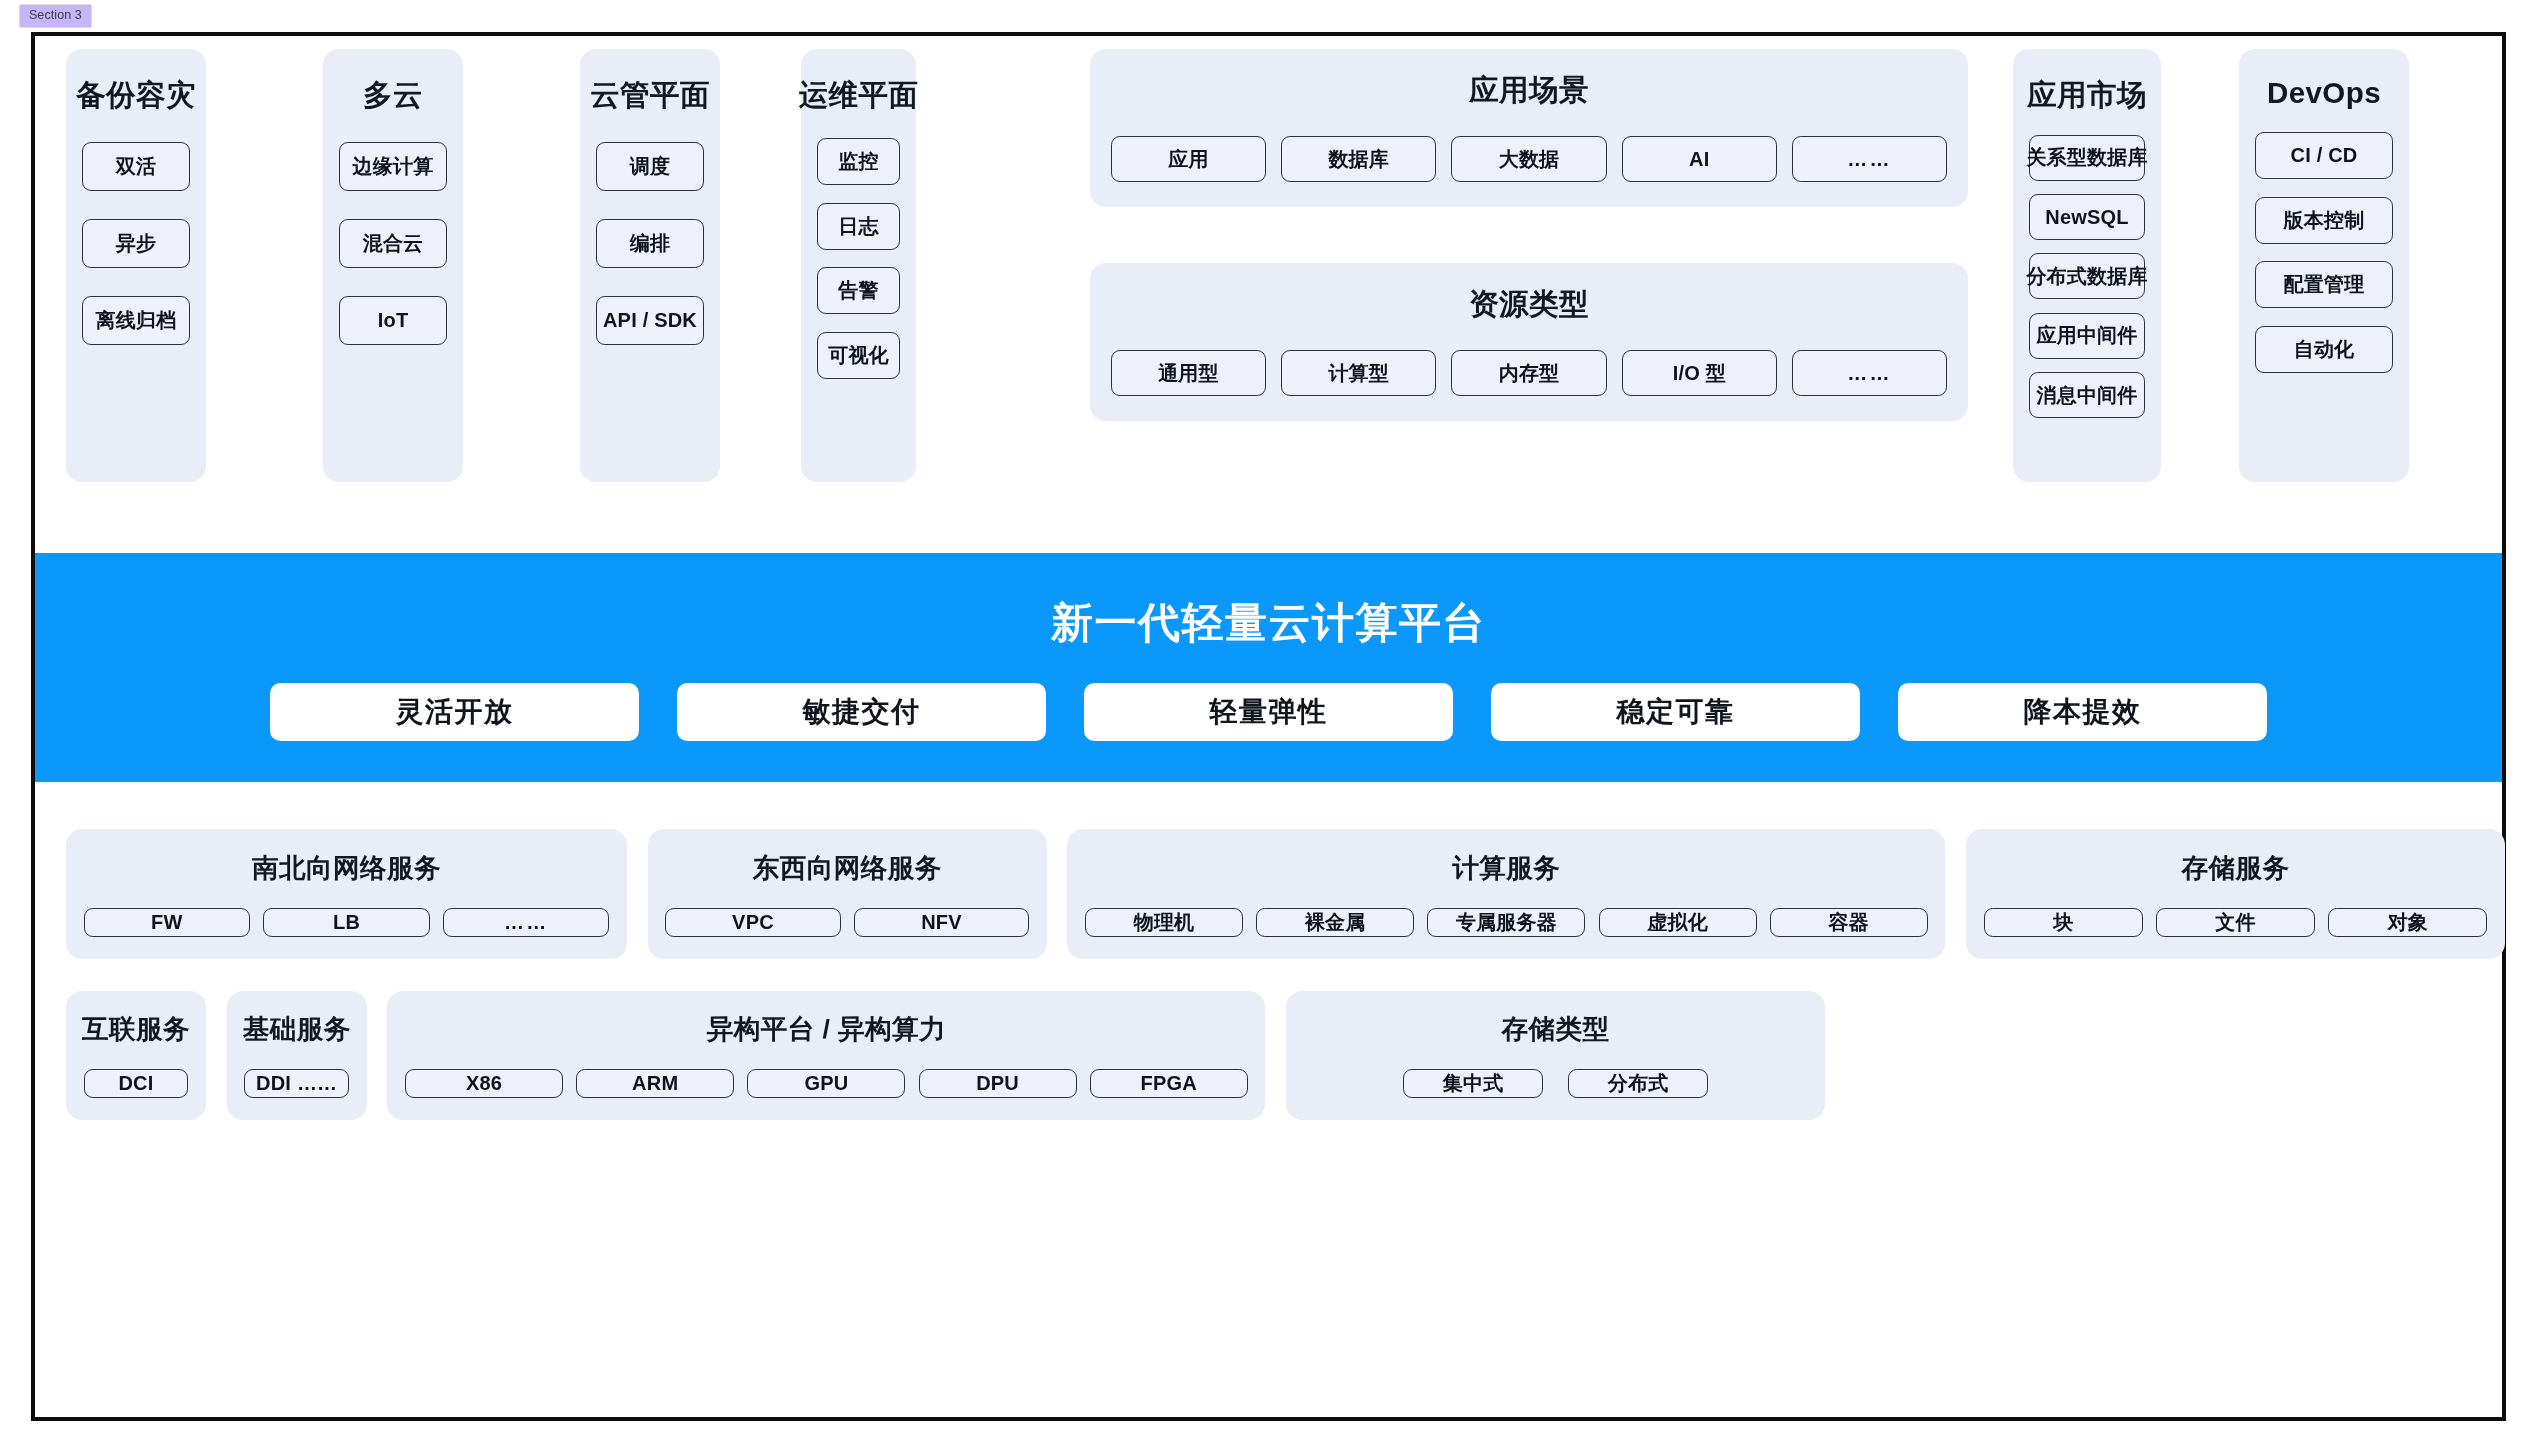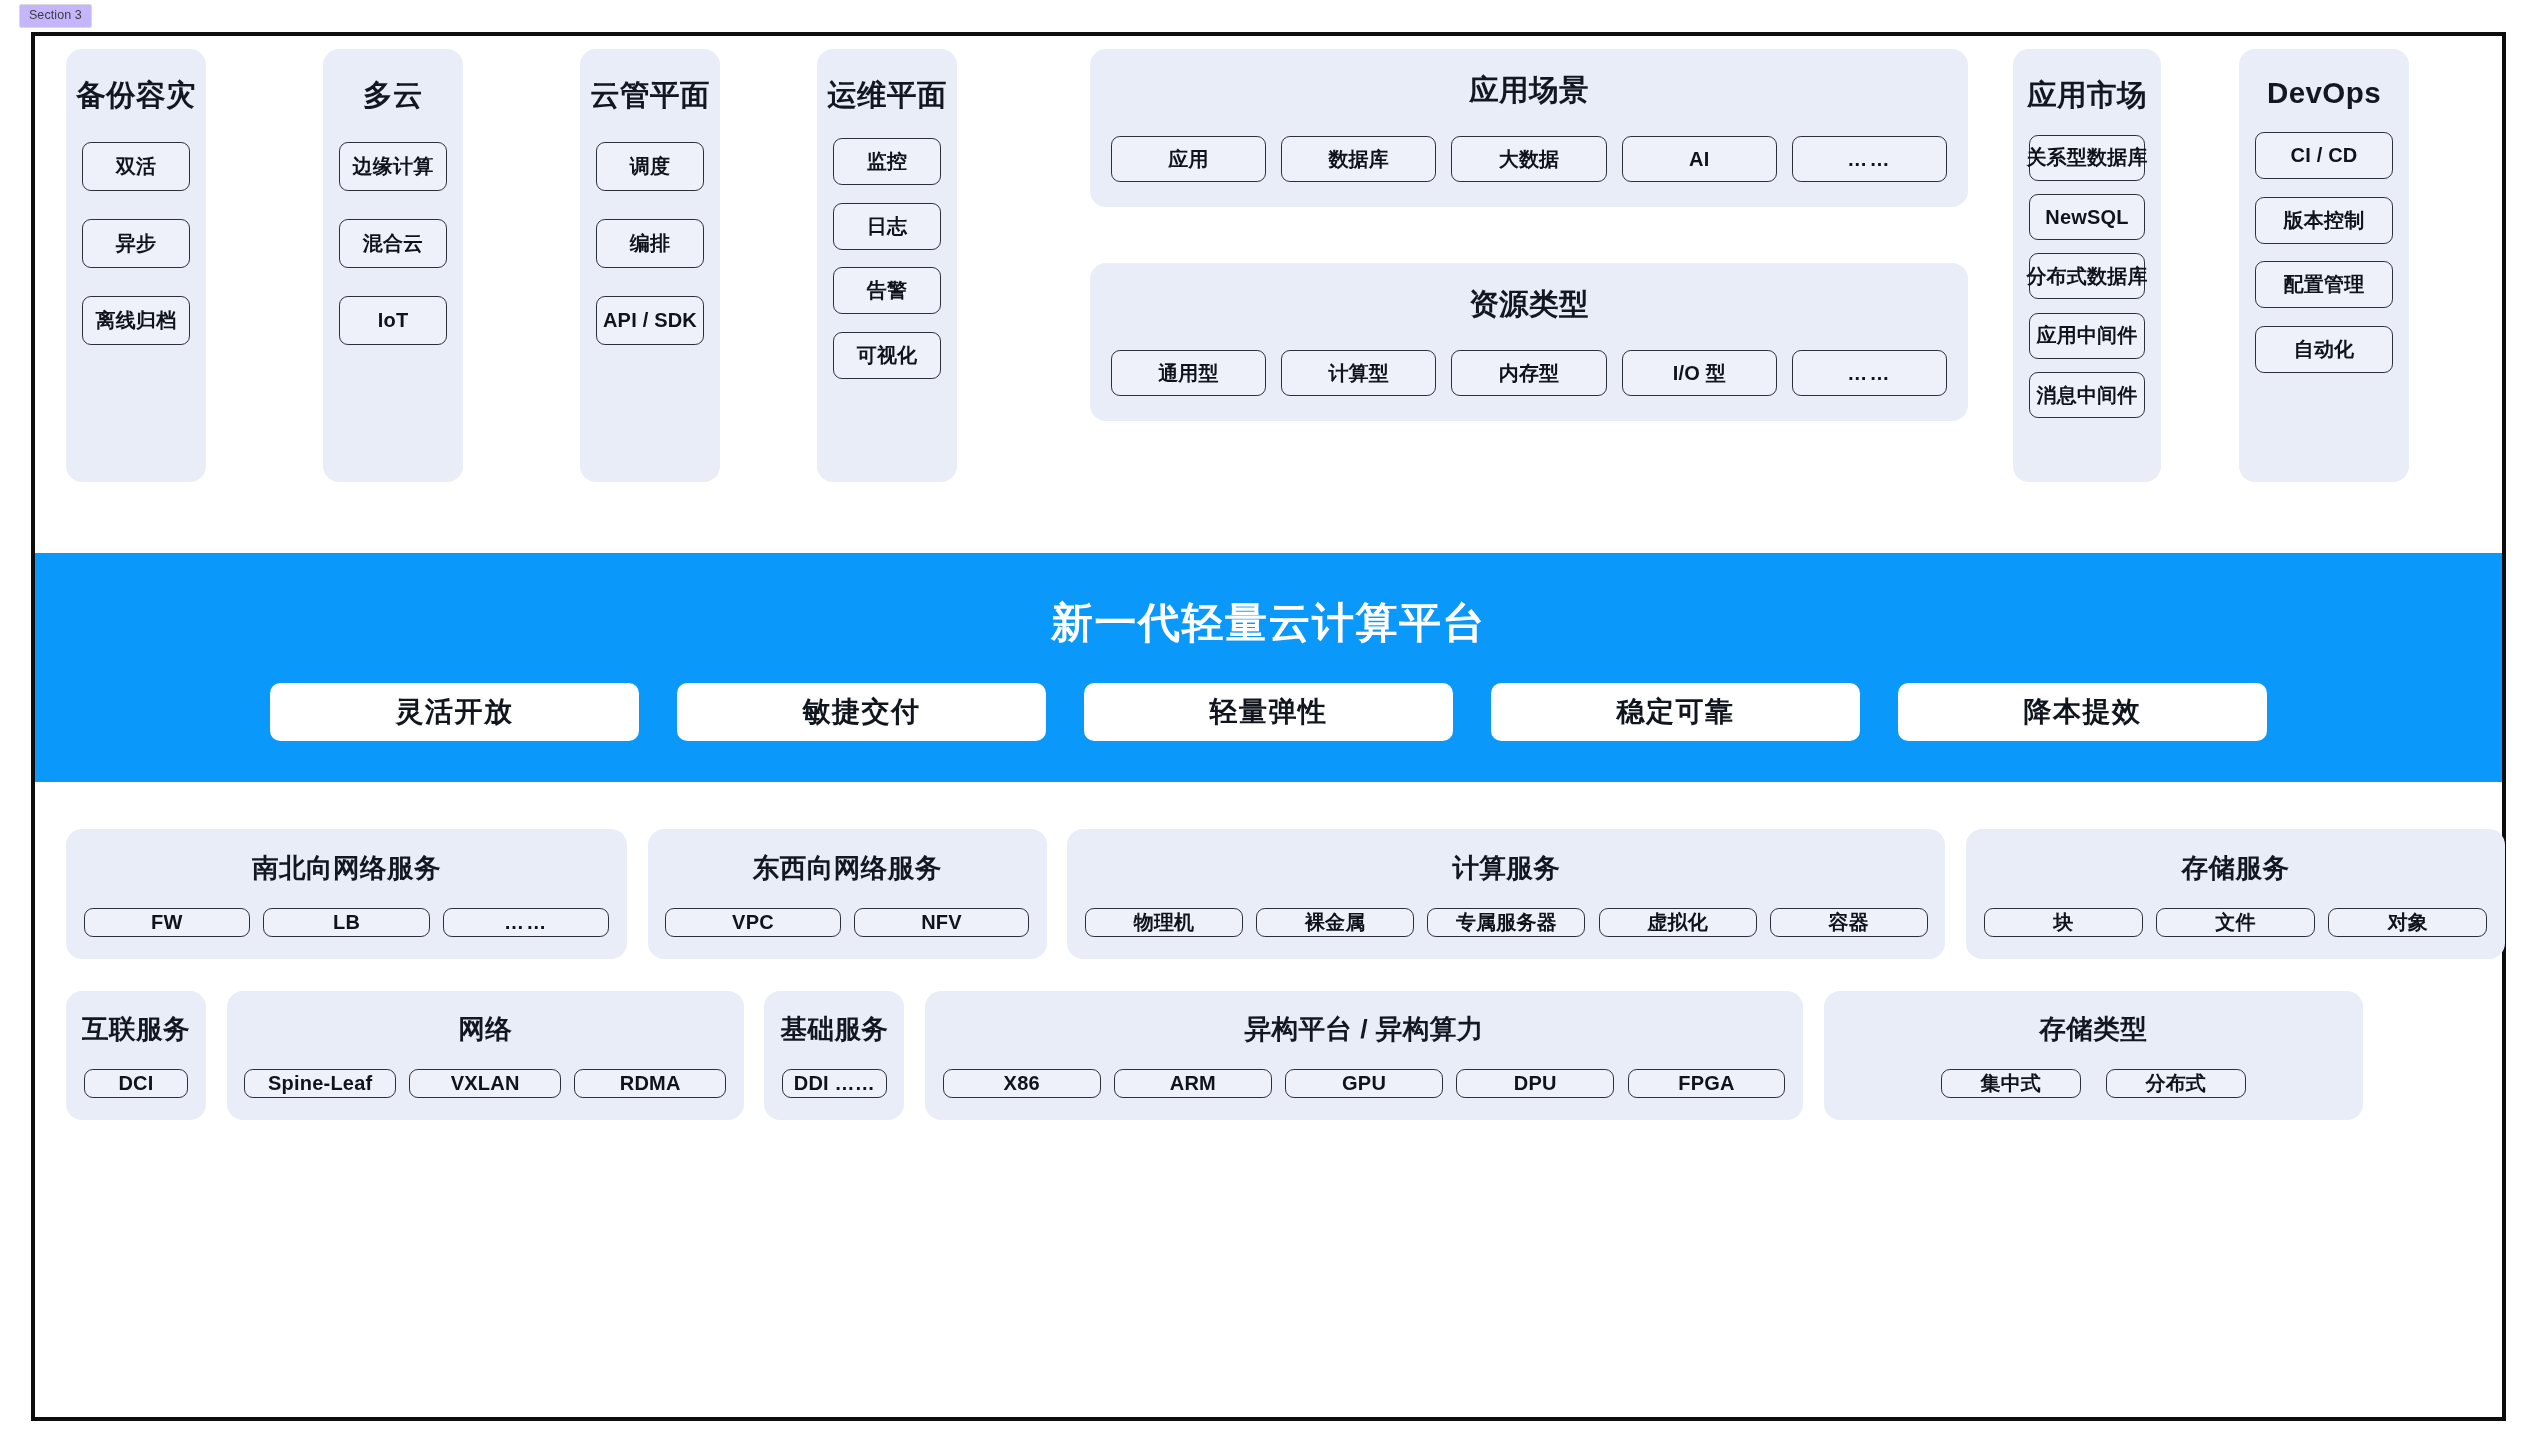--- a/index.html
+++ b/index.html
@@ -220,21 +220,21 @@
       <div class="pill">IoT</div>
     </div>
 
     <div class="panel vcol tb-col" style="left:545px; width:140px;">
       <div class="panel-title">云管平面</div>
       <div class="pill">调度</div>
       <div class="pill">编排</div>
       <div class="pill">API / SDK</div>
     </div>
 
-    <div class="panel vcol ops tb-col" style="left:782px; width:140px;">
+    <div class="panel vcol ops tb-col" style="left:766px; width:115px;">
       <div class="panel-title">运维平面</div>
       <div class="pill">监控</div>
       <div class="pill">日志</div>
       <div class="pill">告警</div>
       <div class="pill">可视化</div>
     </div>
 
     <div class="tb-col" style="left:1055px; width:878px; top:13.3px;">
 
       <div class="panel wpanel">
@@ -335,28 +335,20 @@
 
   <div class="svc-band second">
 
     <div class="panel svc-panel" style="width:140px; flex:none;">
       <div class="panel-title">互联服务</div>
       <div class="svc-row">
         <div class="pill">DCI</div>
       </div>
     </div>
 
-    <div class="panel svc-panel" style="width:517px; flex:none;">
-      <div class="panel-title">网络</div>
-      <div class="svc-row">
-        <div class="pill">Spine-Leaf</div>
-        <div class="pill">VXLAN</div>
-        <div class="pill">RDMA</div>
-      </div>
-    </div>
 
     <div class="panel svc-panel" style="width:140px; flex:none;">
       <div class="panel-title">基础服务</div>
       <div class="svc-row">
         <div class="pill">DDI ……</div>
       </div>
     </div>
 
     <div class="panel svc-panel" style="width:878px; flex:none;">
       <div class="panel-title">异构平台 / 异构算力</div>

